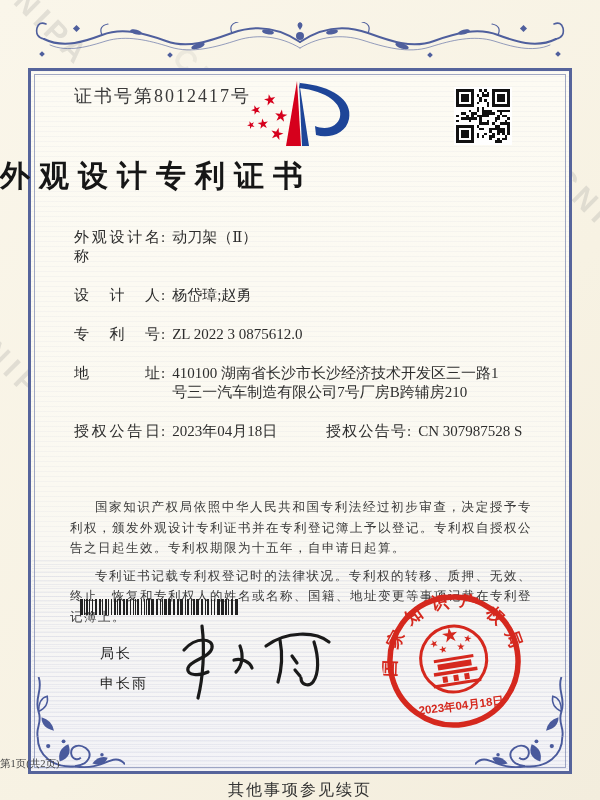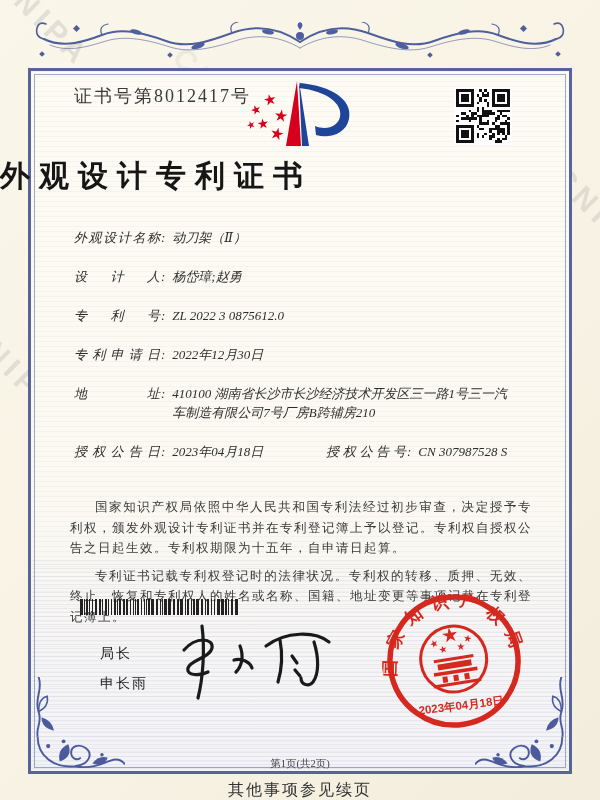--- a/index.html
+++ b/index.html
@@ -34,41 +34,41 @@
   .corner.br{right:29px;bottom:27px;transform:scaleX(-1);}
 
   
   .cert-no{position:absolute;left:74px;top:84px;font-size:18px;color:#3a3a3a;letter-spacing:2px;}
   .logo{position:absolute;left:237px;top:76px;width:130px;height:90px;}
   .qr{position:absolute;left:454px;top:87px;width:54px;height:54px;background:#fff;padding:2px;}
   .title{position:absolute;left:0;top:156px;width:100%;text-align:left;
     font-size:30px;font-weight:bold;color:#161616;letter-spacing:9px;}
 
   
-  .fields{position:absolute;left:74px;top:228px;width:456px;font-size:13px;color:#2d2d2d;font-style:italic;}
+  .fields{position:absolute;left:74px;top:228px;width:456px;font-size:15px;color:#2d2d2d;}
   .frow{margin-bottom:20px;line-height:19px;}
   .flabel{display:inline-block;width:86px;text-align:justify;text-align-last:justify;vertical-align:top;}
   .fcolon{display:inline-block;margin:0 7px 0 1px;vertical-align:top;}
   .fvalue{display:inline-block;width:340px;vertical-align:top;}
   .grant-row{display:flex;line-height:19px;align-items:center;}
   .grant-left{width:252px;}
   .flabel.small{width:80px;}
 
   
   .paras{position:absolute;left:70px;top:481px;width:462px;font-size:12.5px;color:#3a3a3a;margin-top:16px;}
   .paras p{margin:0 0 7px 0;text-indent:2em;line-height:20.5px;text-align:justify;letter-spacing:1.5px;}
 
   
   .barcode{position:absolute;left:80px;top:599px;width:162px;height:16px;}
   .signer{position:absolute;left:100px;top:645px;font-size:14px;color:#222;
     font-family:"Liberation Sans","DejaVu Sans",sans-serif;}
   .signer .line{margin-bottom:12px;letter-spacing:2px;}
   .signature{position:absolute;left:162px;top:616px;width:185px;height:90px;}
   .seal{position:absolute;left:382px;top:589px;width:144px;height:144px;transform:rotate(-9deg);}
-  .pageno{position:absolute;left:0;top:757px;width:100%;text-align:center;font-size:10.5px;color:#444;}
+  .pageno{position:absolute;left:0;top:757px;width:100%;font-size:10.5px;color:#444;}
   .footnote{position:absolute;left:0;top:780px;width:100%;text-align:center;font-size:16px;color:#333;letter-spacing:2px;}
 </style>
 </head>
 <body>
 
 <div class="page">
 
   <span class="wm" style="left:-18px;top:2px;">CNIPA</span>
   <span class="wm" style="left:160px;top:78px;opacity:.55;">CNIPA</span>
   <span class="wm" style="left:372px;top:228px;">CNIPA</span>
@@ -283,23 +283,20 @@
     <div class="frow">
       <span class="flabel">外观设计名称</span><span class="fcolon">:</span><span class="fvalue">动刀架（Ⅱ）</span>
     </div>
     <div class="frow">
       <span class="flabel">设计人</span><span class="fcolon">:</span><span class="fvalue">杨岱璋;赵勇</span>
     </div>
     <div class="frow">
       <span class="flabel">专利号</span><span class="fcolon">:</span><span class="fvalue">ZL 2022 3 0875612.0</span>
     </div>
     <div class="frow">
-      <span class="flabel">专利申请日</span><span class="fcolon">:</span><span class="fvalue">2022年12月30日</span>
-    </div>
-    <div class="frow">
       <span class="flabel">地址</span><span class="fcolon">:</span><span class="fvalue">410100 湖南省长沙市长沙经济技术开发区三一路1号三一汽车制造有限公司7号厂房B跨辅房210</span>
     </div>
     <div class="grant-row">
       <div class="grant-left">
         <span class="flabel">授权公告日</span><span class="fcolon">:</span><span>2023年04月18日</span>
       </div>
       <div>
         <span class="flabel small">授权公告号</span><span class="fcolon">:</span><span>CN 307987528 S</span>
       </div>
     </div>

